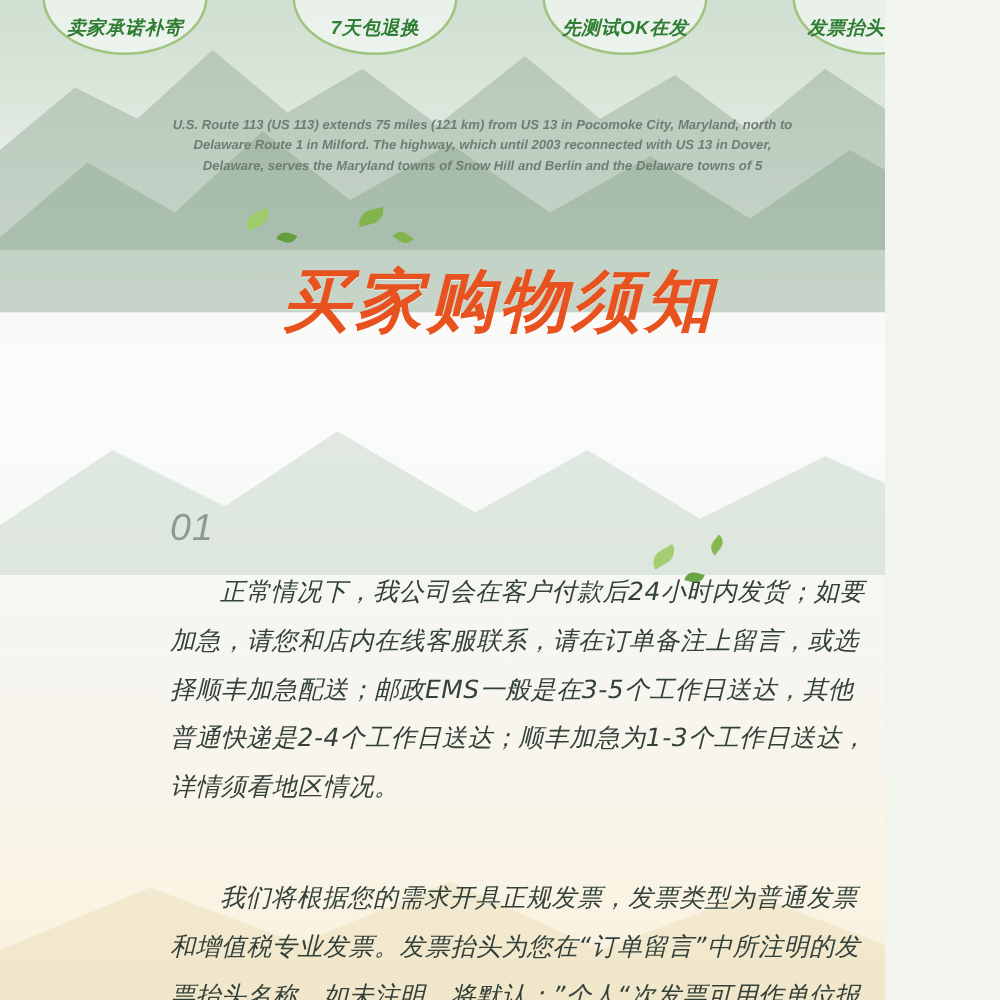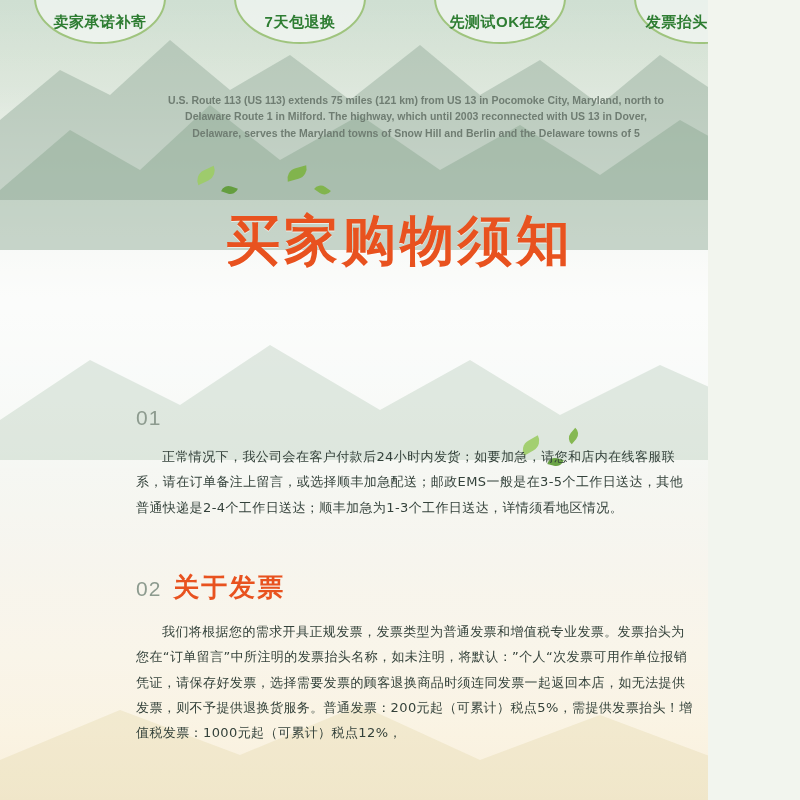--- a/index.html
+++ b/index.html
@@ -33,20 +33,21 @@
         #cfdfd2 0%,
         #d7e3d6 8%,
         #e3ebe2 20%,
         #eef2ec 34%,
         #eef3ef 46%,
         #edf0e8 58%,
         #f1eee2 70%,
         #f6efdc 82%,
         #f7ecd2 92%,
         #f5e7c8 100%);
+    font-style: italic;
   }
 
   
   .mtn {
     position: absolute;
     left: 0;
     width: 800px;
     pointer-events: none;
   }
   .mtn svg { display: block; width: 800px; }
@@ -80,21 +81,21 @@
     font-weight: bold;
     color: #2e7d32;
     letter-spacing: 0.5px;
     white-space: nowrap;
   }
 
   
   .intro-en {
     position: absolute;
     top: 92px;
-    left: 166px;
+    left: 136px;
     width: 500px;
     z-index: 5;
     text-align: center;
     font-size: 10.5px;
     line-height: 1.55;
     color: #6f7d72;
     font-weight: bold;
   }
 
   
@@ -139,34 +140,34 @@
     z-index: 5;
   }
   .section { margin-bottom: 6px; }
   .sec-head {
     display: flex;
     align-items: baseline;
     gap: 12px;
     margin-bottom: 14px;
   }
   .sec-num {
-    font-size: 21px;
+    font-size: 30px;
     color: #8d9b8f;
     font-family: "Liberation Sans", sans-serif;
     letter-spacing: 1px;
   }
   .sec-title {
     font-size: 26px;
     color: #e8521f;
     font-weight: bold;
     letter-spacing: 2px;
     font-family: "DejaVu Sans", sans-serif;
   }
   .sec-body {
-    font-size: 13px;
+    font-size: 20px;
     line-height: 1.95;
     color: #33413a;
     text-indent: 2em;
     letter-spacing: 0.4px;
     font-family: "DejaVu Sans", sans-serif;
   }
   .gap-a { height: 44px; }
 </style>
 </head>
 <body>
@@ -229,21 +230,17 @@
     <div class="section">
       <div class="sec-head">
         <span class="sec-num">01</span>
       </div>
       <div class="sec-body">正常情况下，我公司会在客户付款后24小时内发货；如要加急，请您和店内在线客服联系，请在订单备注上留言，或选择顺丰加急配送；邮政EMS一般是在3-5个工作日送达，其他普通快递是2-4个工作日送达；顺丰加急为1-3个工作日送达，详情须看地区情况。</div>
     </div>
 
     <div class="gap-a"></div>
 
     <div class="section">
-      <div class="sec-head">
-        <span class="sec-num">02</span>
-        <span class="sec-title">关于发票</span>
-      </div>
       <div class="sec-body">我们将根据您的需求开具正规发票，发票类型为普通发票和增值税专业发票。发票抬头为您在“订单留言”中所注明的发票抬头名称，如未注明，将默认：”个人“次发票可用作单位报销凭证，请保存好发票，选择需要发票的顾客退换商品时须连同发票一起返回本店，如无法提供发票，则不予提供退换货服务。普通发票：200元起（可累计）税点5%，需提供发票抬头！增值税发票：1000元起（可累计）税点12%，</div>
     </div>
 
   </div>
 </div>
 
 </body></html>

